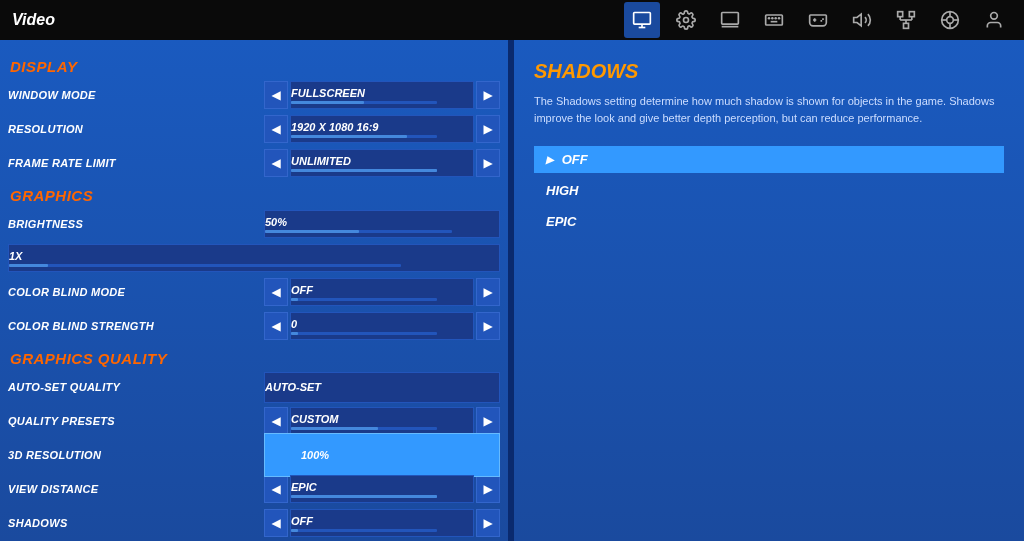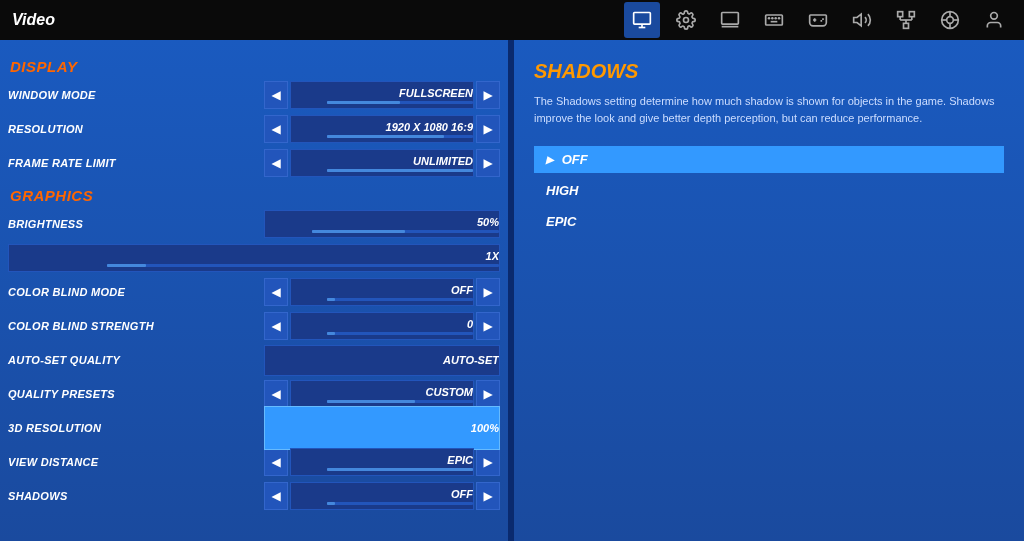--- a/index.html
+++ b/index.html
@@ -113,21 +113,21 @@
       flex-shrink: 0;
     }
 
     .value-box {
       background-color: #1a3a8a;
       border: 1px solid #2255bb;
       flex: 1;
       height: 28px;
       display: flex;
       flex-direction: column;
-      align-items: flex-end;
+      align-items: flex-start;
       justify-content: center;
       font-size: 12px;
       font-weight: 900;
       font-style: italic;
       text-transform: uppercase;
       position: relative;
       overflow: hidden;
     }
 
     .value-text {
@@ -398,20 +398,21 @@
         <div class="value-box">
           <span class="value-text">0</span>
           <div class="slider-bar">
               <div class="slider-fill" style="width:5%"></div>
             </div>
         </div>
         <div class="arrow-btn">▶</div>
       </div>
     </div>
 
+    <div class="section-header">GRAPHICS QUALITY</div>
 
     <div class="setting-row">
       <span class="setting-label">AUTO-SET QUALITY</span>
       <div class="setting-control full-width-control">
         <div class="value-box" style="flex:1;height:31px;">
           <span class="value-text">AUTO-SET</span>
         </div>
       </div>
     </div>
 
@@ -425,21 +426,21 @@
               <div class="slider-fill" style="width:60%"></div>
             </div>
         </div>
         <div class="arrow-btn">▶</div>
       </div>
     </div>
 
     <div class="setting-row">
       <span class="setting-label">3D RESOLUTION</span>
       <div class="setting-control full-width-control">
-        <div class="value-box highlighted" style="flex:1;height:44px;">
+        <div class="value-box highlighted" style="flex:1;height:44px;padding-left:36px;">
           <span class="value-text">100%</span>
         </div>
       </div>
     </div>
 
     <div class="setting-row">
       <span class="setting-label">VIEW DISTANCE</span>
       <div class="setting-control">
         <div class="arrow-btn">◀</div>
         <div class="value-box">

